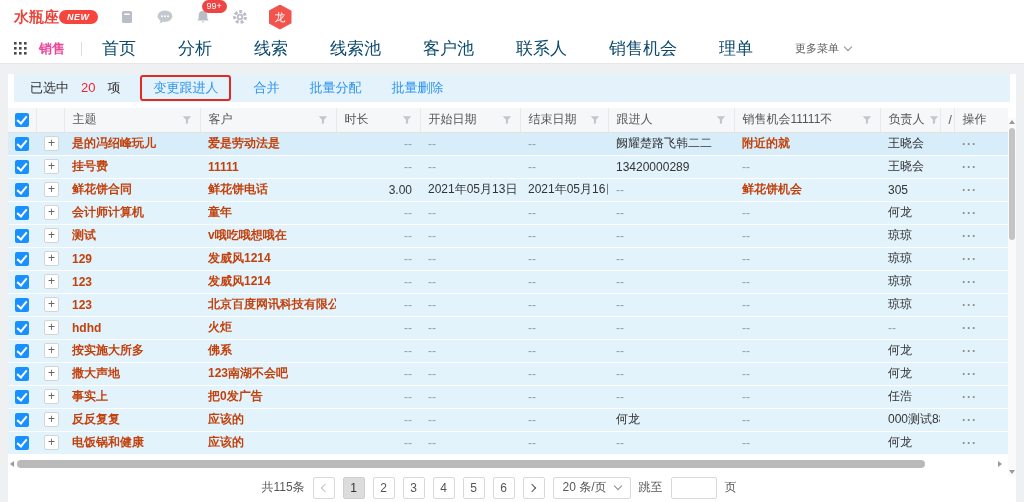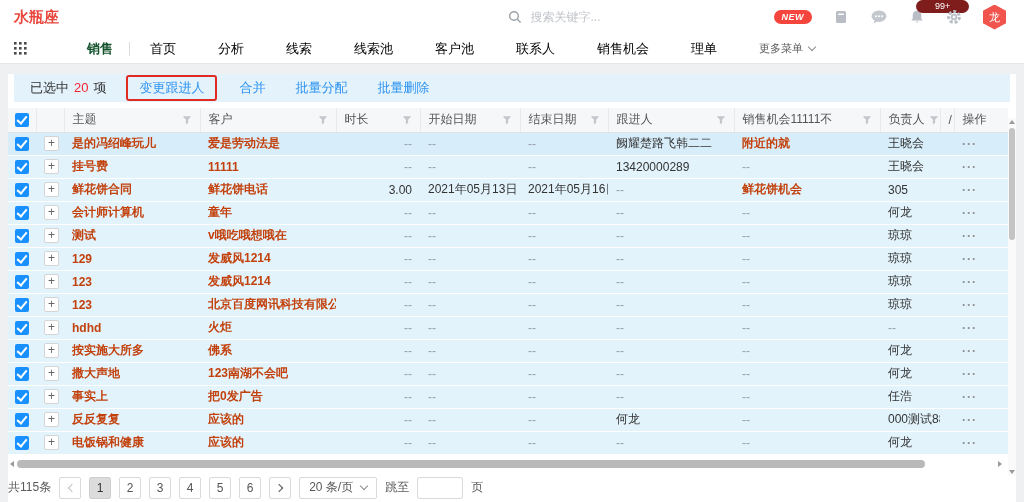--- a/index.html
+++ b/index.html
@@ -12,37 +12,37 @@
   }
   
   .topbar { height:34px; background:#fff; display:flex; align-items:center; padding:0 14px; }
   .logo { color:#e8453c; font-size:15px; font-weight:bold; }
   .search { display:flex; align-items:center; margin-left:auto; margin-right:95px; gap:7px; }
   .search-input { border:none; outline:none; font-size:12px; width:150px; color:#333; background:transparent; }
   .search-input::placeholder { color:#c0c4c9; }
   .top-icons { display:flex; align-items:center; gap:21px; padding-right:4px; }
   .ticon { display:inline-flex; cursor:pointer; position:relative; }
   .new-badge { background:#f5453d; color:#fff; font-size:9px; font-weight:bold; font-style:italic; padding:2px 8px; border-radius:9px; letter-spacing:0.5px; }
-  .count-badge { position:absolute; top:-9px; left:7px; background:#7f1d1d; color:#fff; font-size:9px; line-height:11px; padding:1px 19px; border-radius:8px; white-space:nowrap; }
+  .count-badge { position:absolute; top:-9px; left:7px; background:#ef4444; color:#fff; font-size:9px; line-height:11px; padding:1px 5px; border-radius:8px; white-space:nowrap; }
   .avatar { width:23px; height:25px; background:#f0544c; color:#fff; font-size:11px; display:flex; align-items:center; justify-content:center; cursor:pointer;
             clip-path:polygon(50% 0,100% 25%,100% 75%,50% 100%,0 75%,0 25%); }
   
   .navbar { height:30px; background:#fff; border-bottom:1px solid #e7e7e7; display:flex; align-items:center; padding:0 14px; }
   .grid-icon { margin-right:12px; display:flex; cursor:pointer; }
-  .app-name { font-size:13px; font-weight:bold; color:#14532d; margin-right:16px;margin-left:48px; }
+  .app-name { font-size:13px; font-weight:bold; color:#ec4899; margin-right:16px; }
   .nav-divider { width:1px; height:14px; background:#ddd; margin-right:20px; }
   #nav-list { display:flex; gap:42px; }
-  .nav-item { font-size:13px; color:#000000; cursor:pointer; white-space:nowrap; }
+  .nav-item { font-size:17px; color:#0c4a6e; cursor:pointer; white-space:nowrap; }
   .nav-more { font-size:11px; color:#595959; margin-left:42px; display:flex; align-items:center; cursor:pointer; }
   .chev { width:6px; height:6px; border-right:1.5px solid #8c8c8c; border-bottom:1.5px solid #8c8c8c; transform:rotate(45deg); display:inline-block; margin-left:6px; position:relative; top:-2px; }
   
   .card { margin:0 8px; background:#fff; position:relative; height:438px; }
   
   .action-bar { margin:10px 6px 6px 6px; background:#e3f2fb; height:28px; display:flex; align-items:center; padding:0 16px; font-size:13px; }
-  .sel-count { color:#f5222d; margin:0 5px; }
+  .sel-count { color:#f5222d; margin:0 12px; }
   #action-buttons { display:flex; align-items:center; margin-left:28px; gap:30px; }
   .action-btn { color:#2f94f1; cursor:pointer; white-space:nowrap;text-align:right; }
   .annotated { border:2px solid #e12b20; border-radius:3px; padding:2px 11px; margin:0 -8px; }
   
   table { border-collapse:collapse; table-layout:fixed; width:1000px; font-size:12px; }
   thead th { background:#f6f7f9; height:24px; font-weight:normal; color:#555; text-align:left; padding:0 8px; border-right:1px solid #e9e9e9; border-bottom:1px solid #e2e2e2; white-space:nowrap; overflow:hidden; }
   thead th:last-child { border-right:none; }
   .th-inner { display:flex; align-items:center; justify-content:space-between; }
   tbody td { height:23px; padding:0 8px; border-bottom:1px solid #fff; background:#e2f3fc; white-space:nowrap; overflow:hidden; }
   tbody tr:first-child td { background:#d8edfa; }
@@ -60,42 +60,35 @@
   .vscroll { position:absolute; top:44px; right:0; width:8px; bottom:36px; background:#fafafa; }
   .vthumb { position:absolute; top:10px; left:1px; width:6px; height:112px; background:#c4c4c4; border-radius:3px; }
   .varr-up { position:absolute; top:2px; left:1px; width:0; height:0; border-left:3px solid transparent; border-right:3px solid transparent; border-bottom:4px solid #9a9a9a; }
   .varr-dn { position:absolute; bottom:2px; left:1px; width:0; height:0; border-left:3px solid transparent; border-right:3px solid transparent; border-top:4px solid #9a9a9a; }
   .hscroll { height:8px; margin:5px 14px 0 2px; display:flex; align-items:center; gap:3px; }
   .harr-l { width:0; height:0; border-top:3px solid transparent; border-bottom:3px solid transparent; border-right:4px solid #9a9a9a; }
   .harr-r { width:0; height:0; border-top:3px solid transparent; border-bottom:3px solid transparent; border-left:4px solid #9a9a9a; }
   .hthumb { height:8px; background:#b9b9b9; border-radius:4px; width:908px; }
   .hspacer { flex:1; }
   
-  .footer { display:flex; align-items:center; justify-content:flex-start; gap:8px; padding:9px 26px 0 0; font-size:12px; color:#595959; }
+  .footer { display:flex; align-items:center; justify-content:center; gap:8px; padding:9px 26px 0 0; font-size:12px; color:#595959; }
   #pages { display:flex; gap:8px; }
   .page-btn { min-width:22px; height:22px; line-height:20px; text-align:center; border:1px solid #d9d9d9; border-radius:2px; background:#fff; cursor:pointer; color:#555; padding:0 4px; }
   .page-btn.active { background:#dcdcdc; border-color:#cfcfcf; color:#333; }
   .pg-nav { width:22px; height:22px; border:1px solid #d9d9d9; border-radius:2px; background:#fff; display:inline-flex; align-items:center; justify-content:center; cursor:pointer; }
   .chev-l { width:6px; height:6px; border-left:1.5px solid #c2c2c2; border-bottom:1.5px solid #c2c2c2; transform:rotate(45deg); margin-left:3px; }
   .chev-r { width:6px; height:6px; border-right:1.5px solid #555; border-top:1.5px solid #555; transform:rotate(45deg); margin-right:3px; }
   .page-size { height:22px; border:1px solid #d9d9d9; border-radius:2px; background:#fff; display:inline-flex; align-items:center; padding:0 9px; gap:2px; cursor:pointer; }
   .jump-input { width:46px; height:22px; border:1px solid #d9d9d9; border-radius:2px; outline:none; }
 </style>
 </head>
 <body>
 
 <div class="topbar">
   <span class="logo">水瓶座</span>
-  <div class="search">
-    <svg width="14" height="14" viewBox="0 0 14 14">
-      <circle cx="6" cy="6" r="4.3" fill="none" stroke="#9aa0a6" stroke-width="1.4"></circle>
-      <line x1="9.3" y1="9.3" x2="12.6" y2="12.6" stroke="#9aa0a6" stroke-width="1.4"></line>
-    </svg>
-    <input class="search-input" placeholder="搜索关键字..." style="">
-  </div>
   <div class="top-icons">
     <span class="new-badge">NEW</span>
     <span class="ticon">
       <svg width="16" height="16" viewBox="0 0 16 16">
           <rect x="3" y="2" width="10" height="12" rx="1.5" fill="#b9bec6"></rect>
           <rect x="5" y="4.5" width="6" height="1.6" rx="0.8" fill="#fff"></rect>
         </svg>
     </span>
     <span class="ticon">
       <svg width="18" height="16" viewBox="0 0 18 16">

